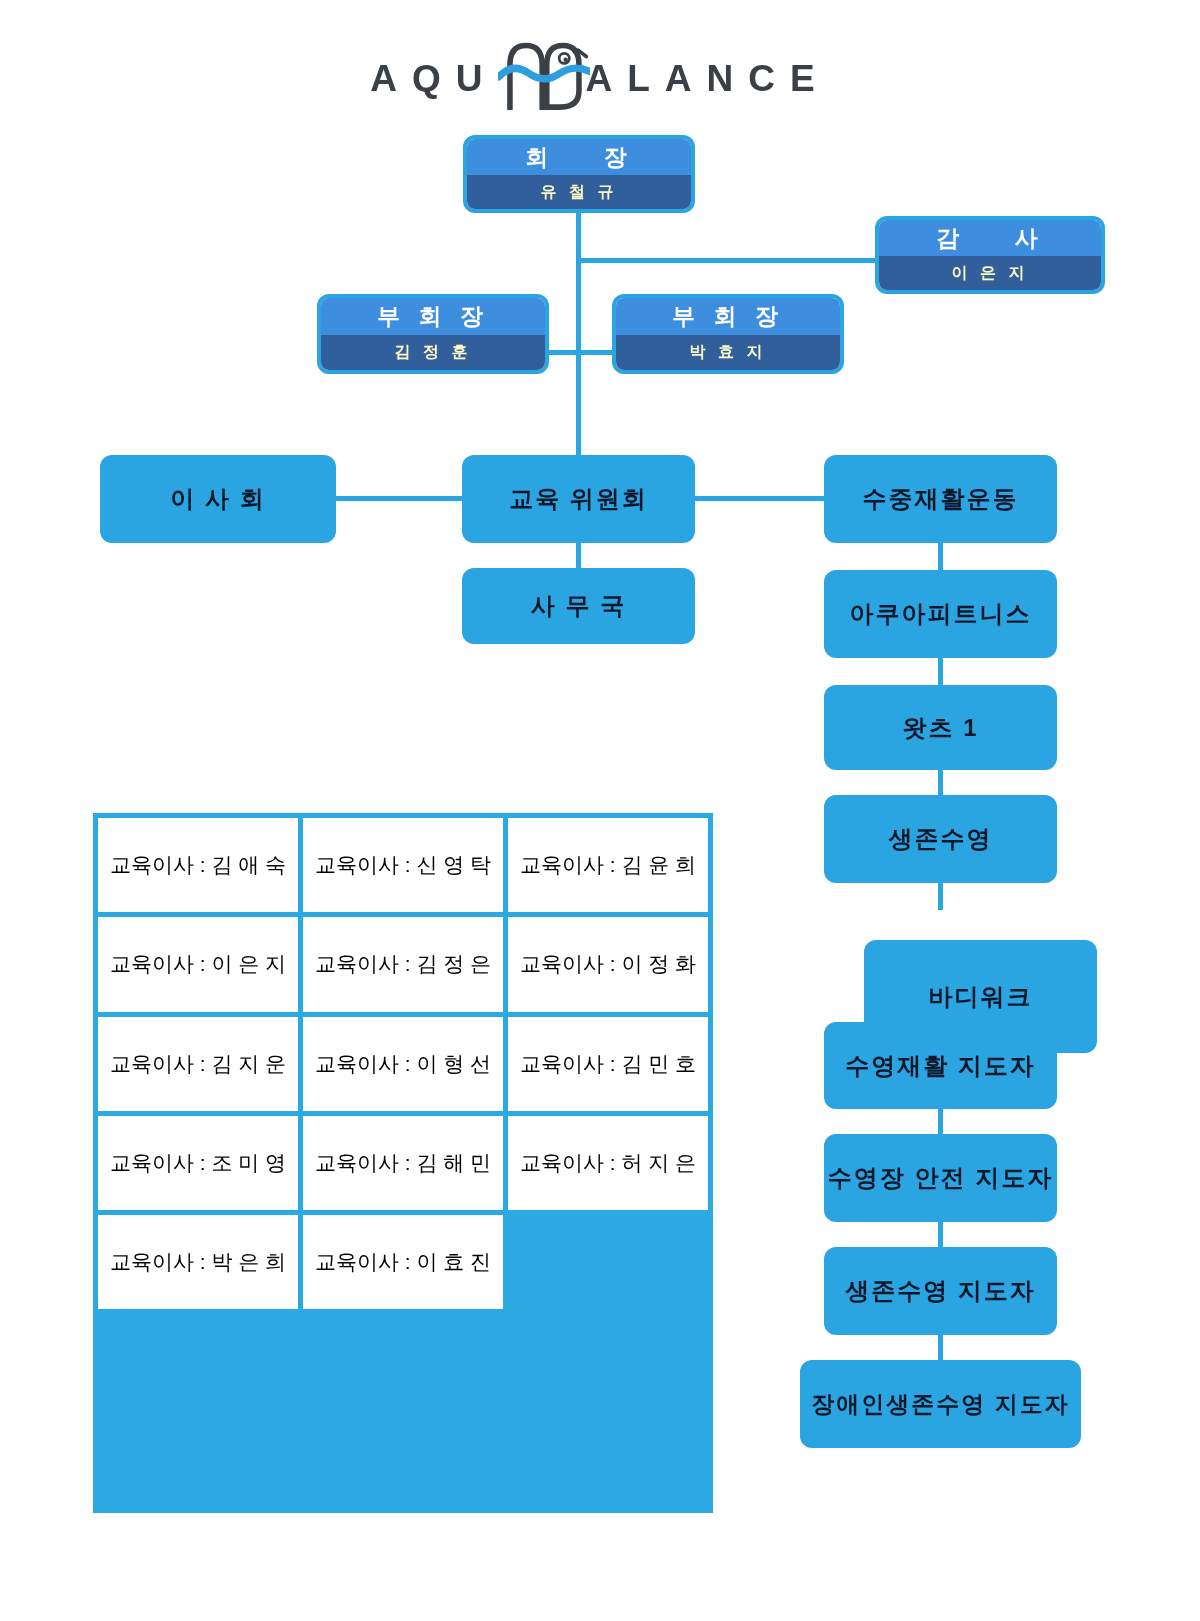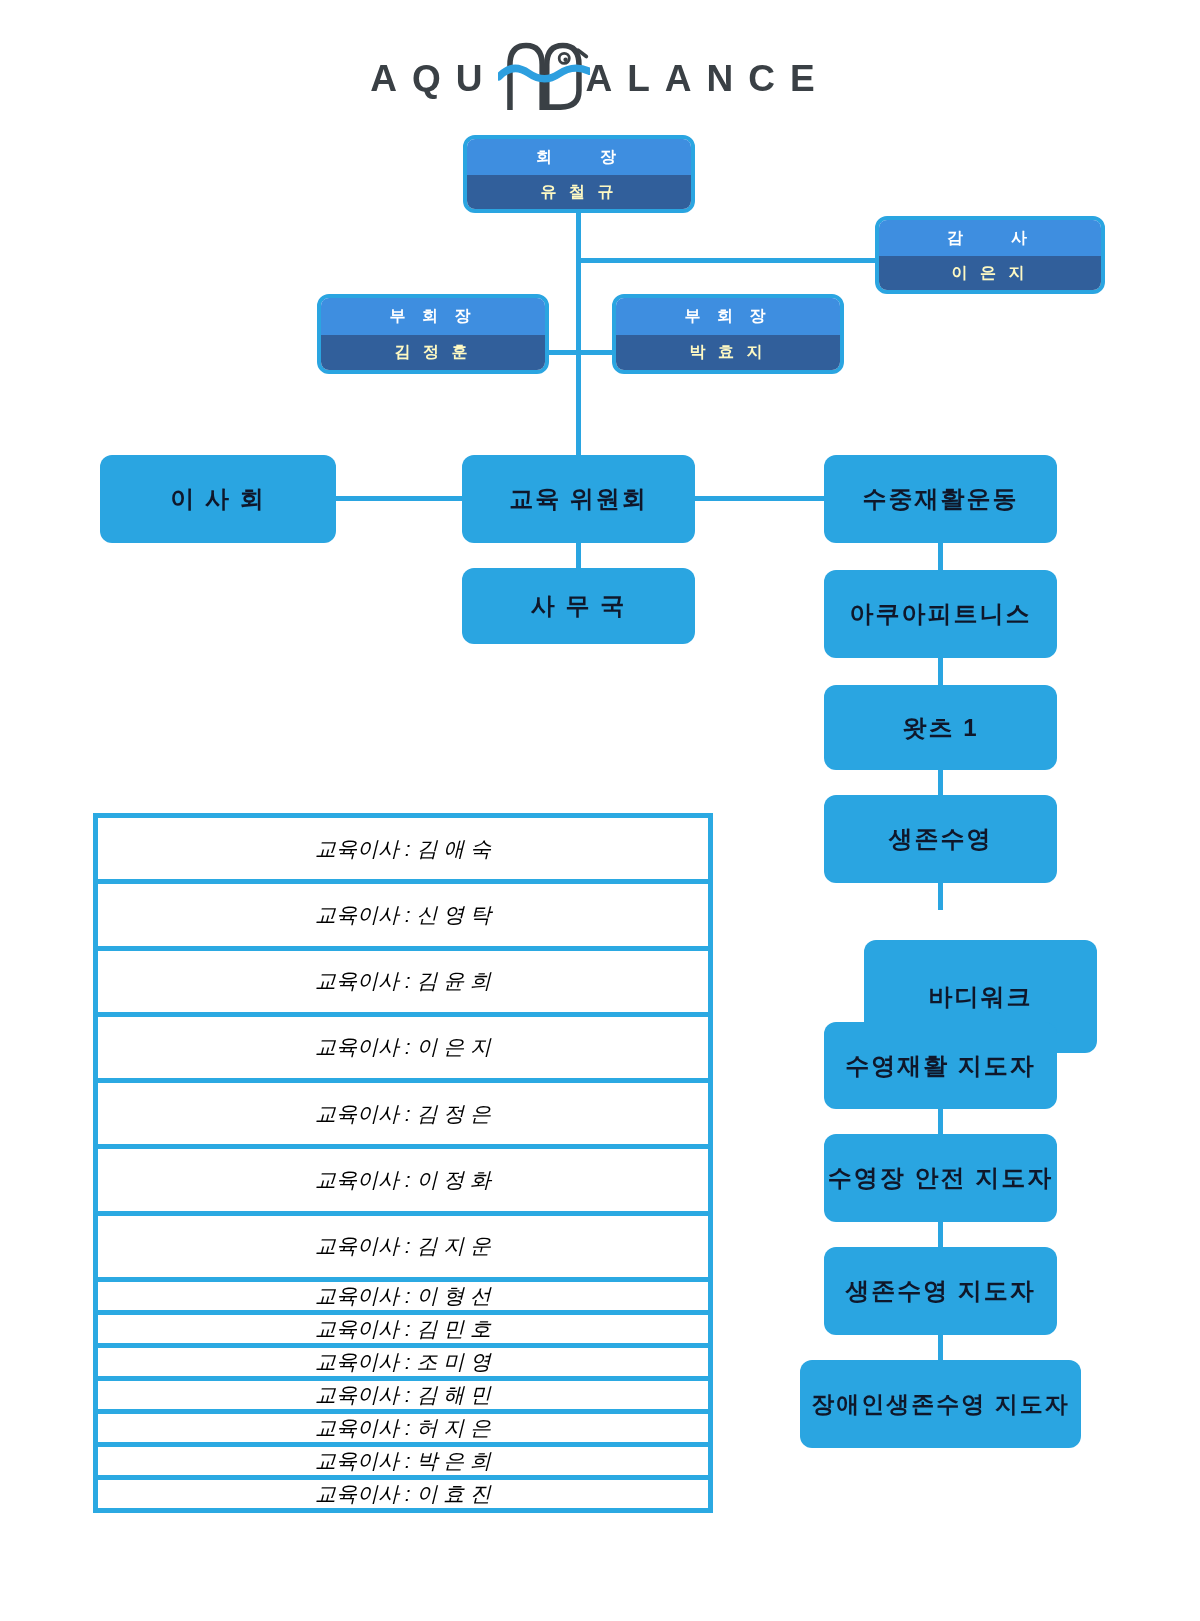--- a/index.html
+++ b/index.html
@@ -19,33 +19,33 @@
     display:flex;align-items:center;justify-content:center;}
   .logo-text{font-size:37px;font-weight:700;letter-spacing:15px;color:var(--logo-ink);line-height:1;}
   .logo-text.right{margin-left:-6px;}
   .logo-mono{width:92px;height:74px;margin:0 2px 8px 0;flex:0 0 auto;}
   
   .line{position:absolute;background:var(--accent);}
   
   .box-duo{position:absolute;border:4px solid var(--accent);border-radius:12px;
     overflow:hidden;display:flex;flex-direction:column;box-sizing:border-box;}
   .box-duo .hdr{flex:1.08;background:var(--hdr-blue);color:#fff;display:flex;
-    align-items:center;justify-content:center;font-size:16px;font-weight:600;
+    align-items:center;justify-content:center;font-size:23px;font-weight:600;
     letter-spacing:6px;white-space:pre;}
   .box-duo .bdy{flex:1;background:var(--dark-blue);color:#fef9c3;display:flex;
     align-items:center;justify-content:center;font-size:16px;font-weight:600;
     letter-spacing:4px;white-space:pre;}
   
   .node{position:absolute;background:var(--accent);border-radius:12px;color:#0f172a;
     display:flex;align-items:center;justify-content:center;font-size:24px;
     font-weight:600;letter-spacing:2px;white-space:pre;box-sizing:border-box;text-align:center;}
   
   .dir-table{position:absolute;left:93px;top:813px;width:620px;height:700px;
-    background:#2BA9E2;display:grid;grid-template-columns:1fr;
-    grid-template-rows:repeat(7,1fr);padding:5px;gap:5px;box-sizing:border-box;font-style:italic;}
+    background:#2BA9E2;display:grid;grid-template-columns:1fr 1fr 1fr;
+    grid-template-rows:repeat(7,1fr);padding:5px;gap:5px;box-sizing:border-box;}
   .dir-cell{background:#fff;display:flex;align-items:center;justify-content:center;
     font-size:21px;color:#000;white-space:pre;}
 </style>
 </head>
 <body>
 
 <div class="canvas">
 
   <div class="logo">
     <span class="logo-text">AQU</span>

